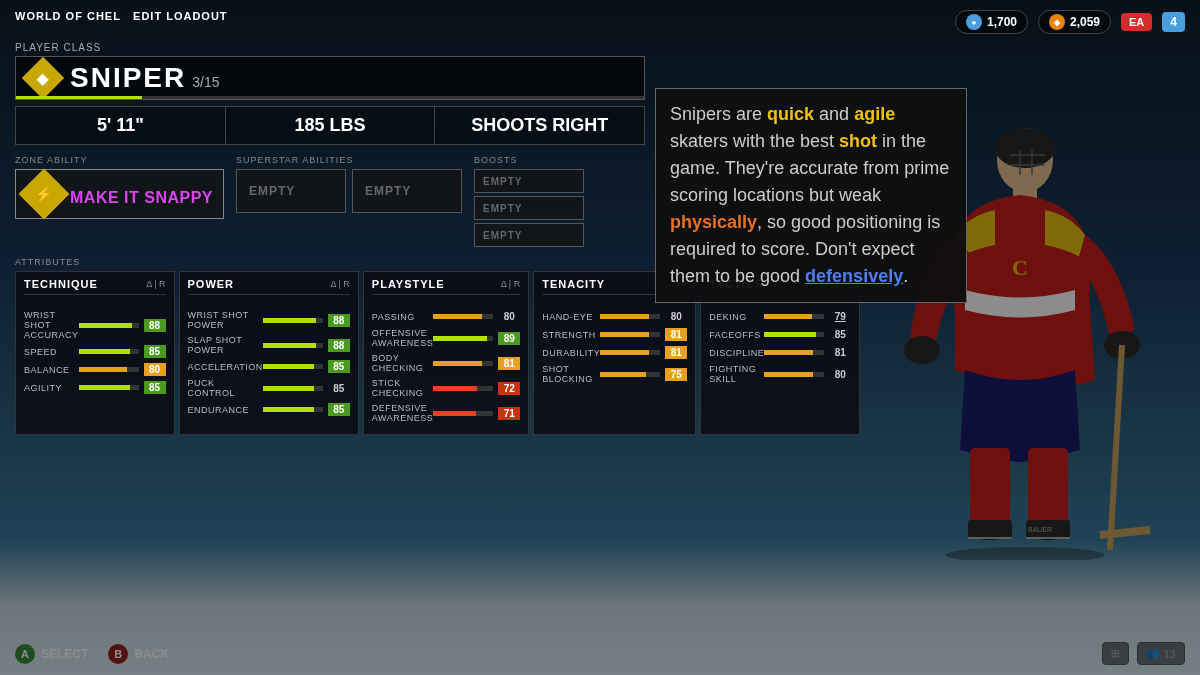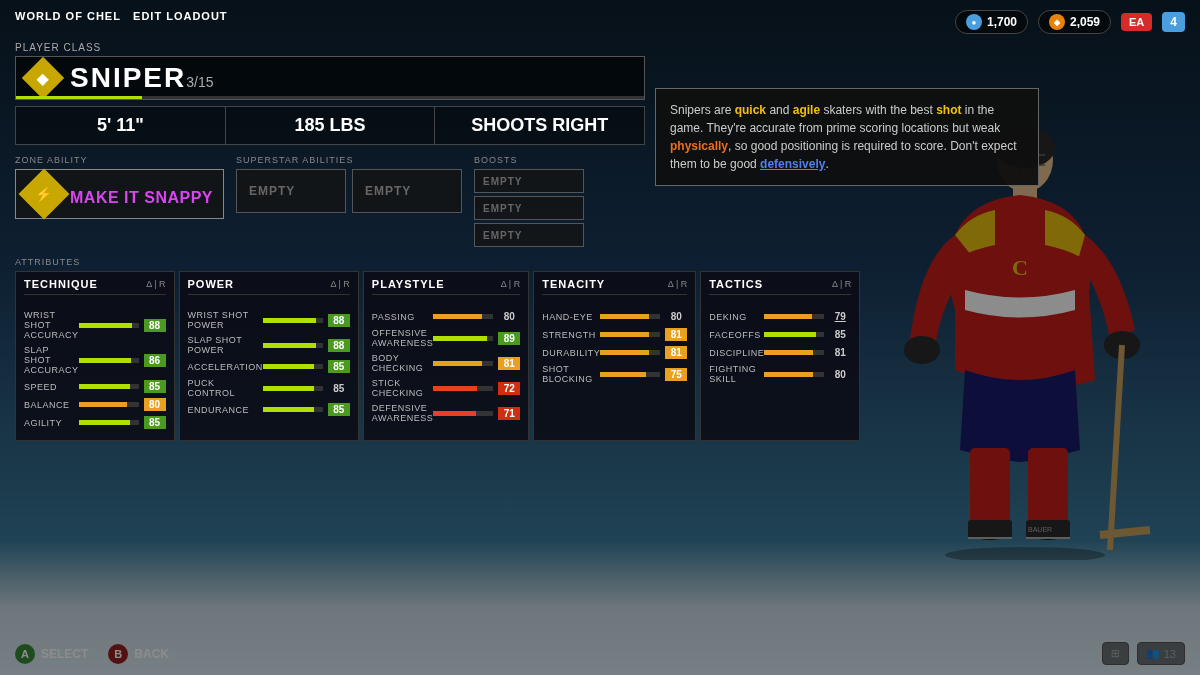--- a/index.html
+++ b/index.html
@@ -149,21 +149,21 @@
       font-size: 28px;
       font-weight: 900;
       letter-spacing: 2px;
       text-transform: uppercase;
       color: white;
     }
 
     .player-level {
       font-size: 14px;
       color: #aaa;
-      margin-left: 0;
+      margin-left: 6px;
       align-self: flex-end;
       margin-bottom: 4px;
     }
 
     .xp-bar {
       position: absolute;
       bottom: 0;
       left: 0;
       right: 0;
       height: 3px;
@@ -261,25 +261,25 @@
       color: #666;
       text-transform: uppercase;
       letter-spacing: 1px;
     }
 
     
     .tooltip-box {
       position: absolute;
       top: 88px;
       left: 655px;
-      width: 384px;
+      width: 312px;
       background: rgba(15,15,15,0.95);
       border: 1px solid #666;
       padding: 12px 14px;
-      font-size: 12px;
+      font-size: 18px;
       line-height: 1.5;
       color: #ccc;
       z-index: 10;
     }
 
     .tooltip-box .quick { color: #f0c010; font-weight: bold; }
     .tooltip-box .agile { color: #f0c010; font-weight: bold; }
     .tooltip-box .shot { color: #f0c010; font-weight: bold; }
     .tooltip-box .physically { color: #e87020; font-weight: bold; }
     .tooltip-box .defensively { color: #5080f0; font-weight: bold; text-decoration: underline; }
@@ -558,27 +558,20 @@
             <span class="attr-col-delta">Δ | R</span>
           </div>
           <div class="attr-row">
         <span class="attr-name">WRIST SHOT ACCURACY</span>
         <div class="attr-bar-container">
           <div class="attr-bar-fill high" style="width:88.88888888888889%"></div>
         </div>
         <span class="attr-value" style="background:#4a9a20; color:white;">88</span>
       </div>
           <div class="attr-row">
-        <span class="attr-name">SLAP SHOT ACCURACY</span>
-        <div class="attr-bar-container">
-          <div class="attr-bar-fill high" style="width:86.86868686868688%"></div>
-        </div>
-        <span class="attr-value" style="background:#4a9a20; color:white;">86</span>
-      </div>
-          <div class="attr-row">
         <span class="attr-name">SPEED</span>
         <div class="attr-bar-container">
           <div class="attr-bar-fill high" style="width:85.85858585858585%"></div>
         </div>
         <span class="attr-value" style="background:#4a9a20; color:white;">85</span>
       </div>
           <div class="attr-row">
         <span class="attr-name">BALANCE</span>
         <div class="attr-bar-container">
           <div class="attr-bar-fill med" style="width:80.8080808080808%"></div>

